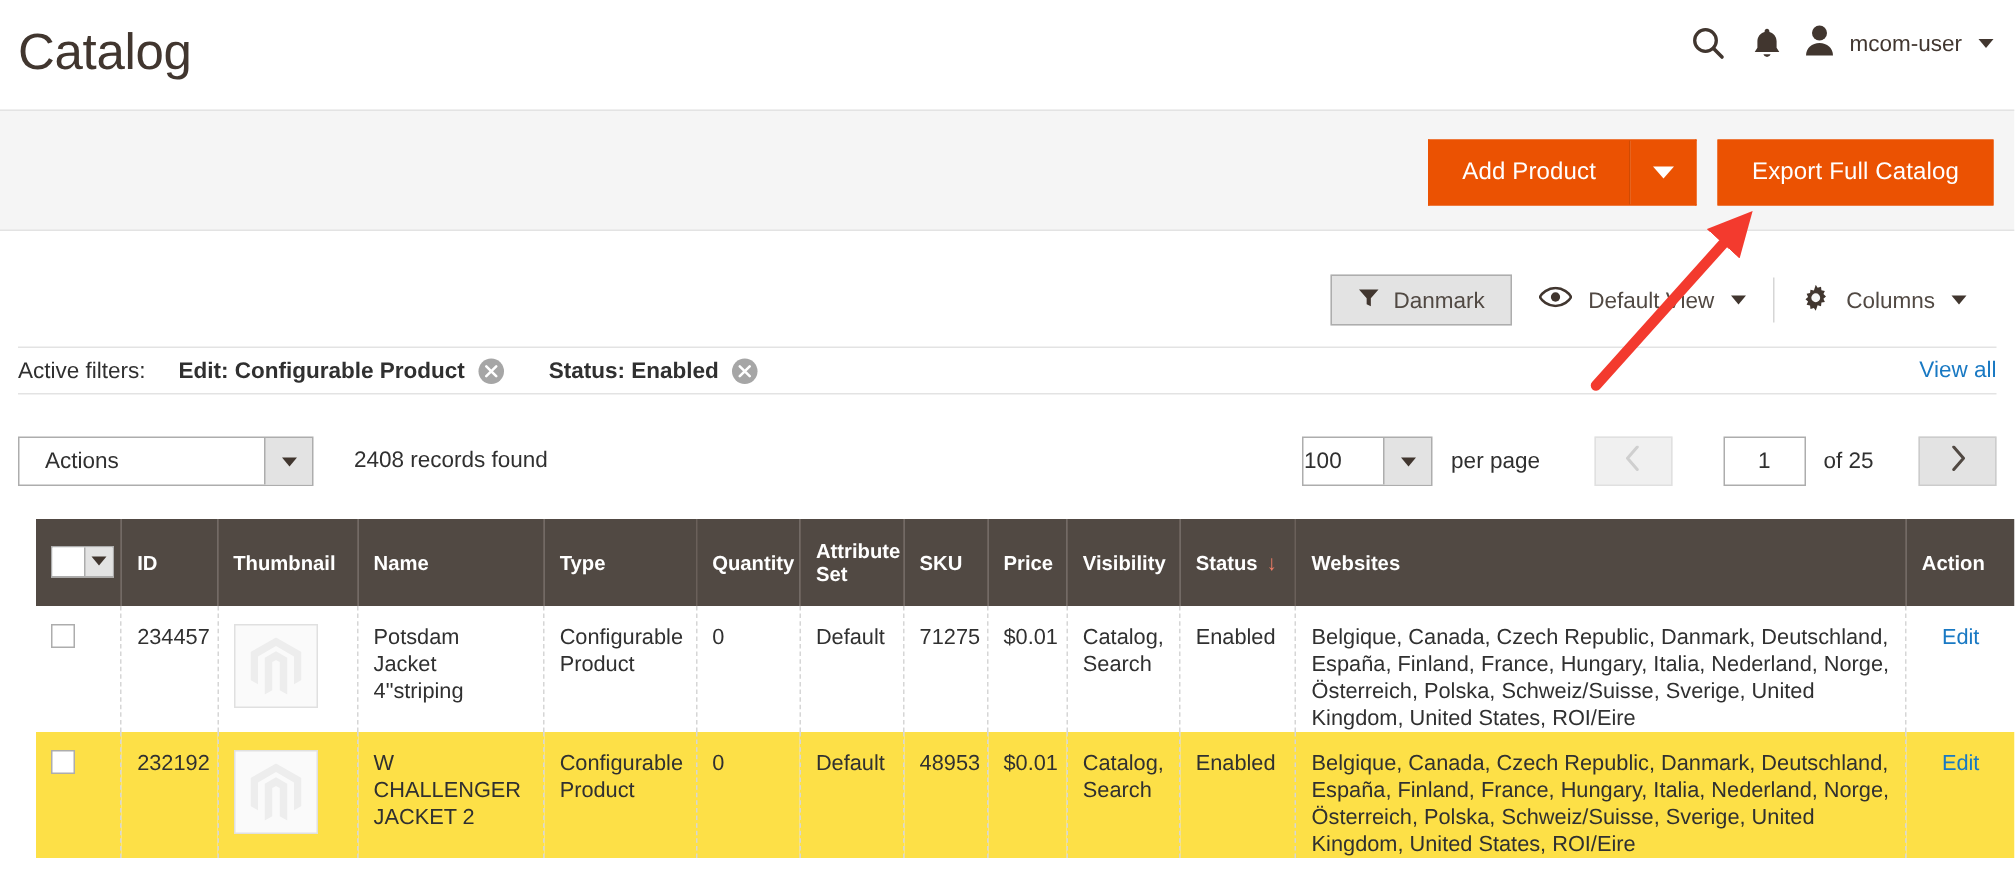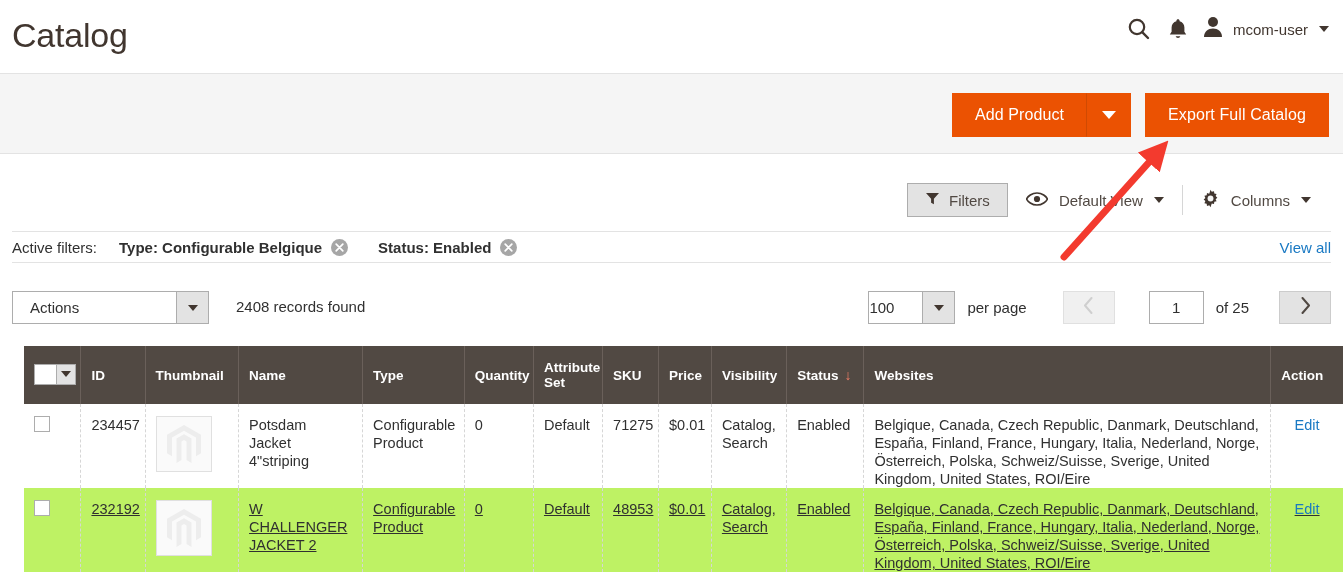--- a/index.html
+++ b/index.html
@@ -154,21 +154,21 @@
     width:19px;height:19px;background:#e3e3e3;border-left:1px solid #adadad;
     display:flex;align-items:center;justify-content:center;
   }
   table.grid tbody td {
     font-size:14.5px; color:#303030; padding:12px 10px 0 10px;
     vertical-align:top; border-right:1px dashed #d6d6d6;
     line-height:18px;
   }
   table.grid tbody td:last-child { border-right:none; }
   tbody tr.row-even td { background:#ffffff; }
-  tbody tr.row-odd td { background:#bef264;text-decoration:underline; }
+  tbody tr.row-odd td { background:#fde047; }
   td.cell-check { padding-top:13px; }
   .row-check {
     width:16px;height:16px;border:1px solid #adadad;background:#ffffff;display:block;cursor:pointer;
   }
   .thumb {
     width:56px;height:56px;border:1px solid #e0e0e0;background:#fafafa;
     display:flex;align-items:center;justify-content:center;
   }
   .edit-link { color:#1979c3; text-decoration:none; cursor:pointer; font-size:14.5px; }
   td.cell-action { text-align:center; }
@@ -223,21 +223,21 @@
     </div>
   </div>
 
   <div class="view-controls">
     <div class="filters-btn">
       <span>
         <svg width="15" height="15" viewBox="0 0 15 15">
           <path d="M1 2h13l-5.1 5.8v5.4L6.1 11.8V7.8z" fill="#41362f"></path>
         </svg>
       </span>
-      <span>Filters</span>
+      <span>Danmark</span>
     </div>
 
     <div class="view-ctl">
       <span>
         <svg width="22" height="14" viewBox="0 0 22 14">
           <path d="M11 1C5.8 1 1.8 4.5.6 7c1.2 2.5 5.2 6 10.4 6s9.2-3.5 10.4-6C20.2 4.5 16.2 1 11 1z" fill="none" stroke="#41362f" stroke-width="1.7"></path>
           <circle cx="11" cy="7" r="3.1" fill="#41362f"></circle>
         </svg>
       </span>
       <span>Default View</span>
@@ -255,21 +255,21 @@
       </span>
       <span>Columns</span>
       <span class="caret-sm"></span>
     </div>
   </div>
 
   <div class="filters-row">
     <span class="af-label">Active filters:</span>
 
     <span class="af-chip">
-      <span class="af-chip-text">Type: Configurable Belgique</span>
+      <span class="af-chip-text">Edit: Configurable Product</span>
       <span class="chip-close">
         <svg width="9" height="9" viewBox="0 0 9 9">
           <path d="M1.2 1.2L7.8 7.8M7.8 1.2L1.2 7.8" stroke="#ffffff" stroke-width="1.7" stroke-linecap="round"></path>
         </svg>
       </span>
     </span>
 
     <span class="af-chip">
       <span class="af-chip-text">Status: Enabled</span>
       <span class="chip-close">

